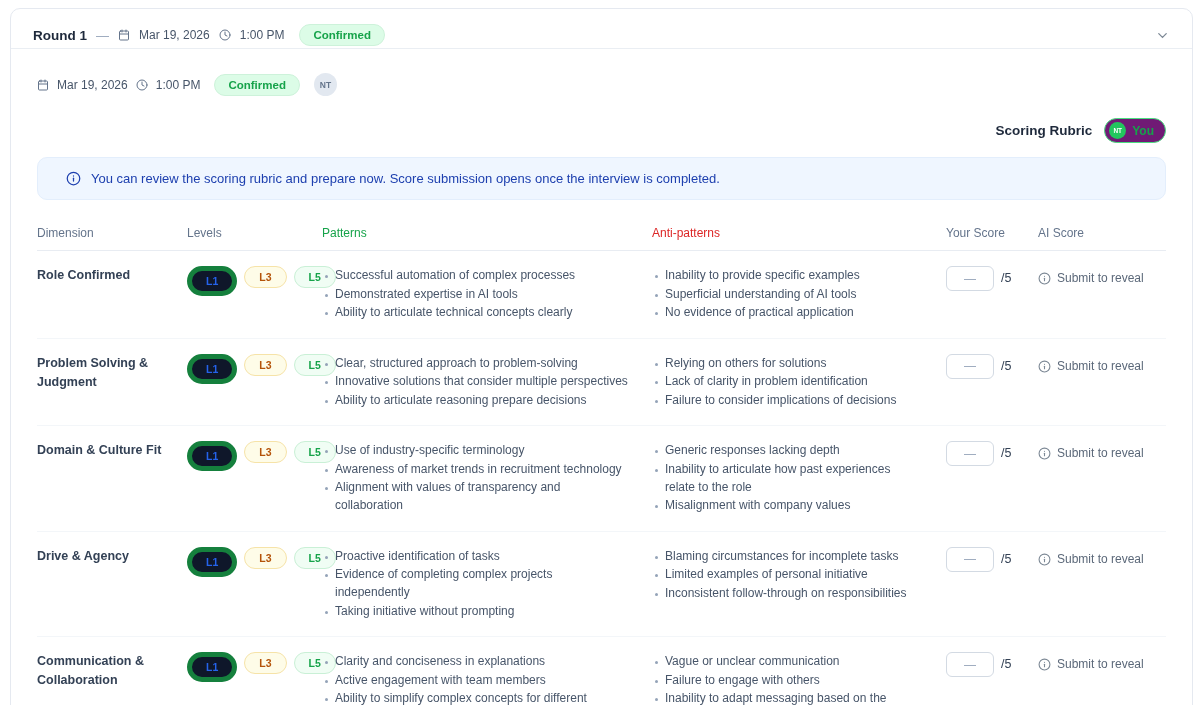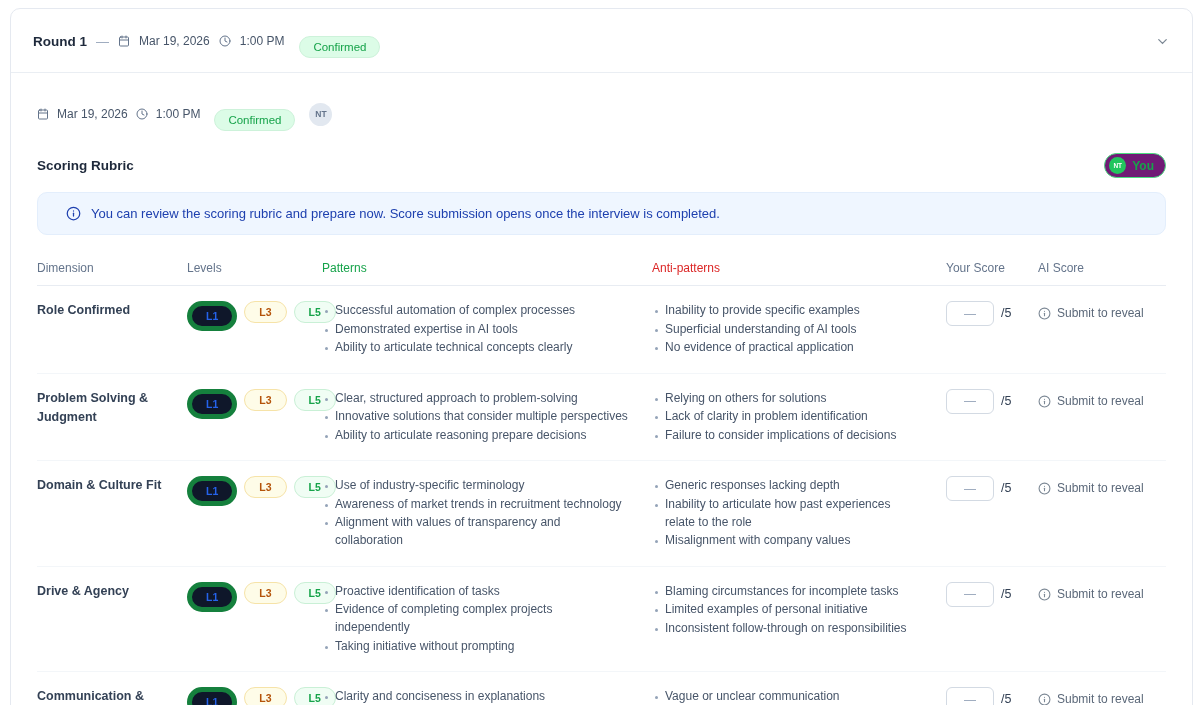--- a/index.html
+++ b/index.html
@@ -10,50 +10,50 @@
     margin: 8px 10px 0 10px;
     border: 1px solid #e5e9f0;
     border-radius: 10px;
     background: #fff;
     min-height: 700px;
   }
 
   
   .round-header {
     display: flex; align-items: center; gap: 9px;
-    padding: 15px 22px 14px 22px;
+    padding: 15px 22px 2px 22px;
     border-bottom: 1px solid #eaeef3;
     cursor: pointer;
   }
   .round-title { font-size: 13.5px; font-weight: 700; color: #1e293b; }
   .dash { color: #94a3b8; font-size: 13px; }
   .meta-ico { color: #64748b; display: inline-flex; align-items: center; }
   .meta-text { font-size: 12px; color: #475569; }
   .pill-confirmed {
     background: #dcfce7; color: #16a34a; border: 1px solid #cdf2da;
-    font-size: 11.5px; font-weight: 400;
-    padding: 4px 13px; border-radius: 999px; margin-left: 6px; margin-top: 12px;
+    font-size: 11.5px; font-weight: 700;
+    padding: 4px 13px; border-radius: 999px; margin-left: 6px;
   }
   .spacer { flex: 1; }
   .chev { color: #7b8794; display: inline-flex; }
 
   
   .content { padding: 18px 18px 16px 18px; }
 
   .meta-row { display: flex; align-items: center; gap: 8px; padding: 6px 8px 0 8px; }
   .avatar-nt {
     width: 23px; height: 23px; border-radius: 50%;
     background: #e2e8f0; color: #64748b;
     font-size: 8.5px; font-weight: 700;
     display: inline-flex; align-items: center; justify-content: center;
     margin-left: 6px;
   }
 
   .rubric-row {
-    display: flex; align-items: center; justify-content: space-between;
+    display: flex; align-items: center; justify-content: flex-end;
     margin: 22px 8px 0 8px;
     gap: 12px;
   }
   .rubric-title { font-size: 13.5px; font-weight: 700; color: #1e293b; }
   .you-pill {
     display: inline-flex; align-items: center; gap: 6px;
     border: 1px solid #4ade80; border-radius: 999px;
     padding: 3px 11px 3px 4px; background: #701a75; cursor: default;
   }
   .you-pill .mini-avatar {

